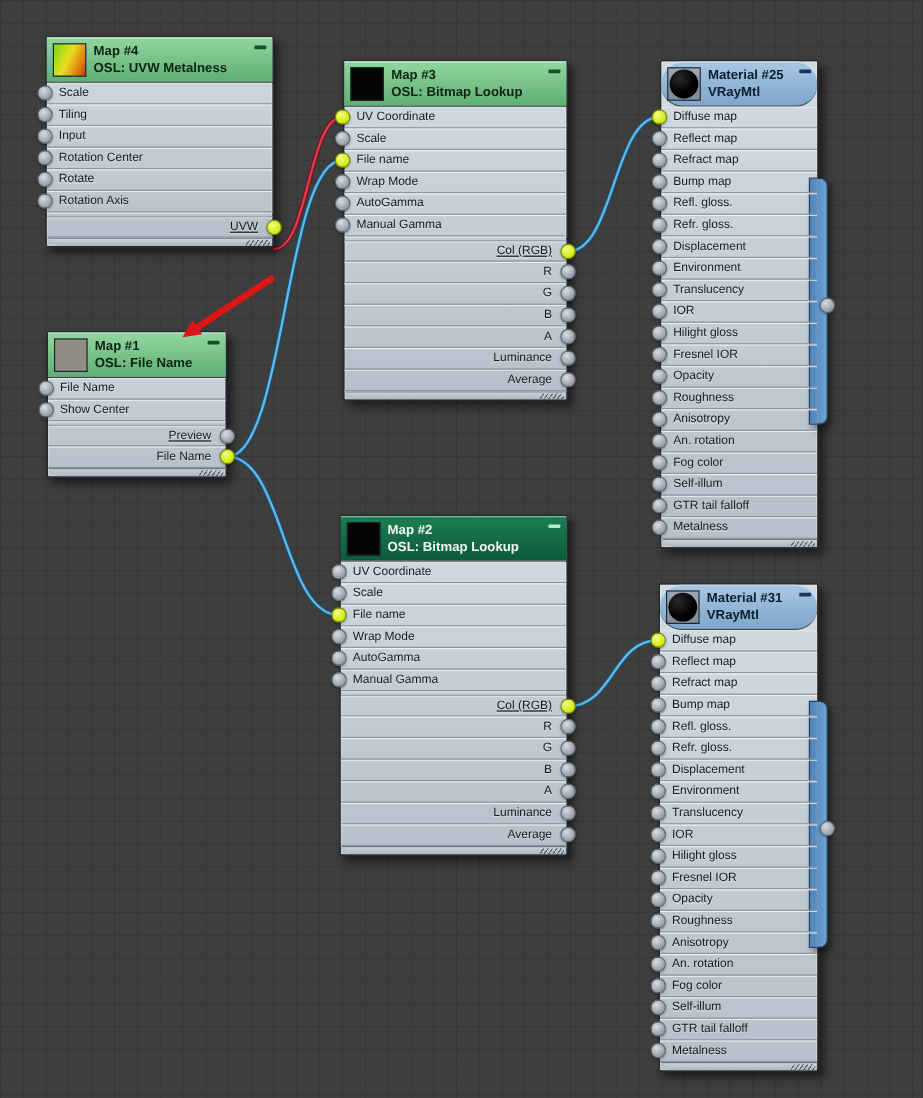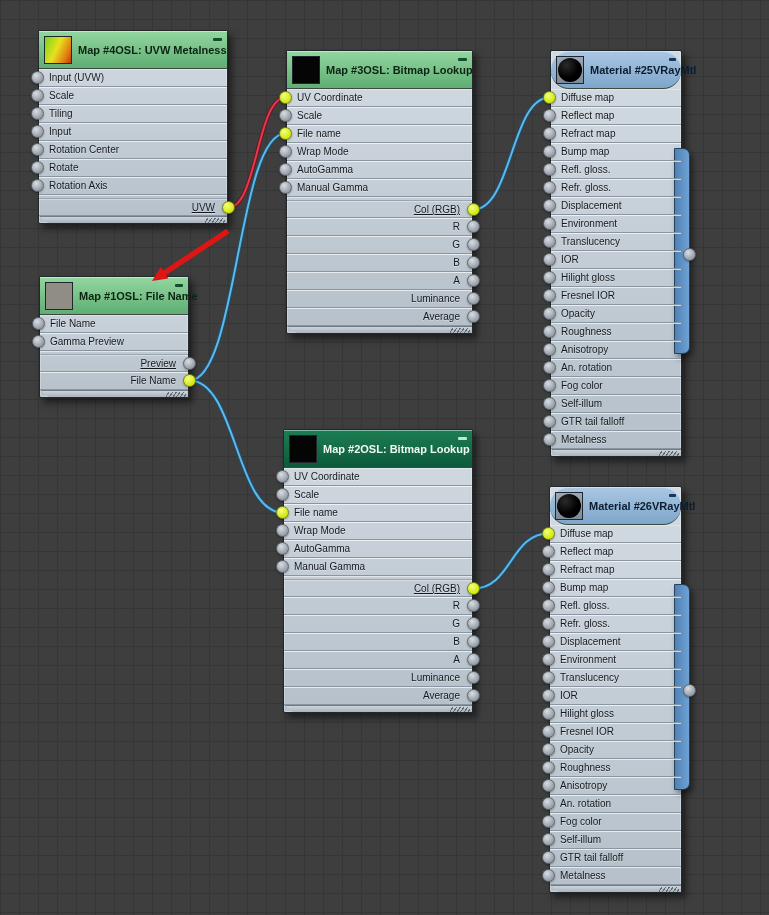--- a/index.html
+++ b/index.html
@@ -27,21 +27,21 @@
   .header.green-light{background:linear-gradient(#93d6a0,#5fae74);color:#0c2412;}
   .header.green-dark{background:linear-gradient(#1d7e52,#0b5a3b);color:#f1f8f3;}
   .header.blue{background:linear-gradient(#a9c7e3,#7ea6cb);color:#0b1c2e;border-radius:18px;}
   .thumb{width:28px;height:28px;border:1px solid #20262b;margin-right:6px;flex:0 0 auto;}
   .thumb-uvw{background:linear-gradient(115deg,#7fd81c 5%,#e8e020 45%,#e07a10 80%,#c03808 100%);}
   .thumb-black{background:#050505;}
   .thumb-grey{background:#908d85;}
   .thumb-sphere{background:linear-gradient(#9aa7b4,#7e8b99);position:relative;}
   .thumb-sphere::after{content:"";position:absolute;left:1px;top:1px;width:24px;height:24px;border-radius:50%;
     background:radial-gradient(circle at 35% 30%,#2a2a2a 0%,#000 55%);}
-  .titles{display:flex;flex-direction:row;line-height:14px;min-width:0;align-items:flex-end;}
+  .titles{display:flex;flex-direction:column;line-height:14px;min-width:0;}
   .title,.subtitle{font-size:11px;font-weight:bold;white-space:nowrap;}
   .collapse{margin-left:auto;align-self:flex-start;margin-top:3px;width:10px;height:3px;border-radius:1px;}
   .green-light .collapse{background:#14512b;}
   .green-dark .collapse{background:#bfe9cd;}
   .blue .collapse{background:#15375a;}
   .rows{position:relative;}
   .row{
     position:relative;height:18px;line-height:17px;font-size:10px;color:#14181d;
     border-bottom:1px solid #8b95a0;
     box-shadow:0 1px 0 rgba(255,255,255,0.5), inset 0 1px 0 rgba(255,255,255,0.35);
@@ -100,24 +100,20 @@
       <div class="thumb thumb-uvw"></div>
       <div class="titles">
         <span class="title">Map #4</span>
         <span class="subtitle">OSL: UVW Metalness</span>
       </div>
       <div class="collapse"></div>
     </div>
     <div class="rows">
         <div class="row left">
           <span class="socket"></span>
-          <span class="slot-label">Input (UVW)</span>
-        </div>
-        <div class="row left">
-          <span class="socket"></span>
           <span class="slot-label">Scale</span>
         </div>
         <div class="row left">
           <span class="socket"></span>
           <span class="slot-label">Tiling</span>
         </div>
         <div class="row left">
           <span class="socket"></span>
           <span class="slot-label">Input</span>
         </div>
@@ -313,21 +309,21 @@
       </div>
       <div class="collapse"></div>
     </div>
     <div class="rows">
         <div class="row left">
           <span class="socket"></span>
           <span class="slot-label">File Name</span>
         </div>
         <div class="row left">
           <span class="socket"></span>
-          <span class="slot-label">Gamma Preview</span>
+          <span class="slot-label">Show Center</span>
         </div>
         <div class="row right gap">
           <span class="socket"></span>
           <span class="slot-label">Preview</span>
         </div>
         <div class="row right">
           <span class="socket connected"></span>
           <span class="slot-label">File Name</span>
         </div>
       </div>
@@ -400,21 +396,21 @@
     <div class="footer"></div>
   </div>
 
   <div class="node" style="left:549px;top:486px;width:133px;">
     <div class="out-tab">
       <span class="socket"></span>
     </div>
     <div class="header blue">
       <div class="thumb thumb-sphere"></div>
       <div class="titles">
-        <span class="title">Material #26</span>
+        <span class="title">Material #31</span>
         <span class="subtitle">VRayMtl</span>
       </div>
       <div class="collapse"></div>
     </div>
     <div class="rows">
         <div class="row left">
           <span class="socket connected"></span>
           <span class="slot-label">Diffuse map</span>
         </div>
         <div class="row left">

